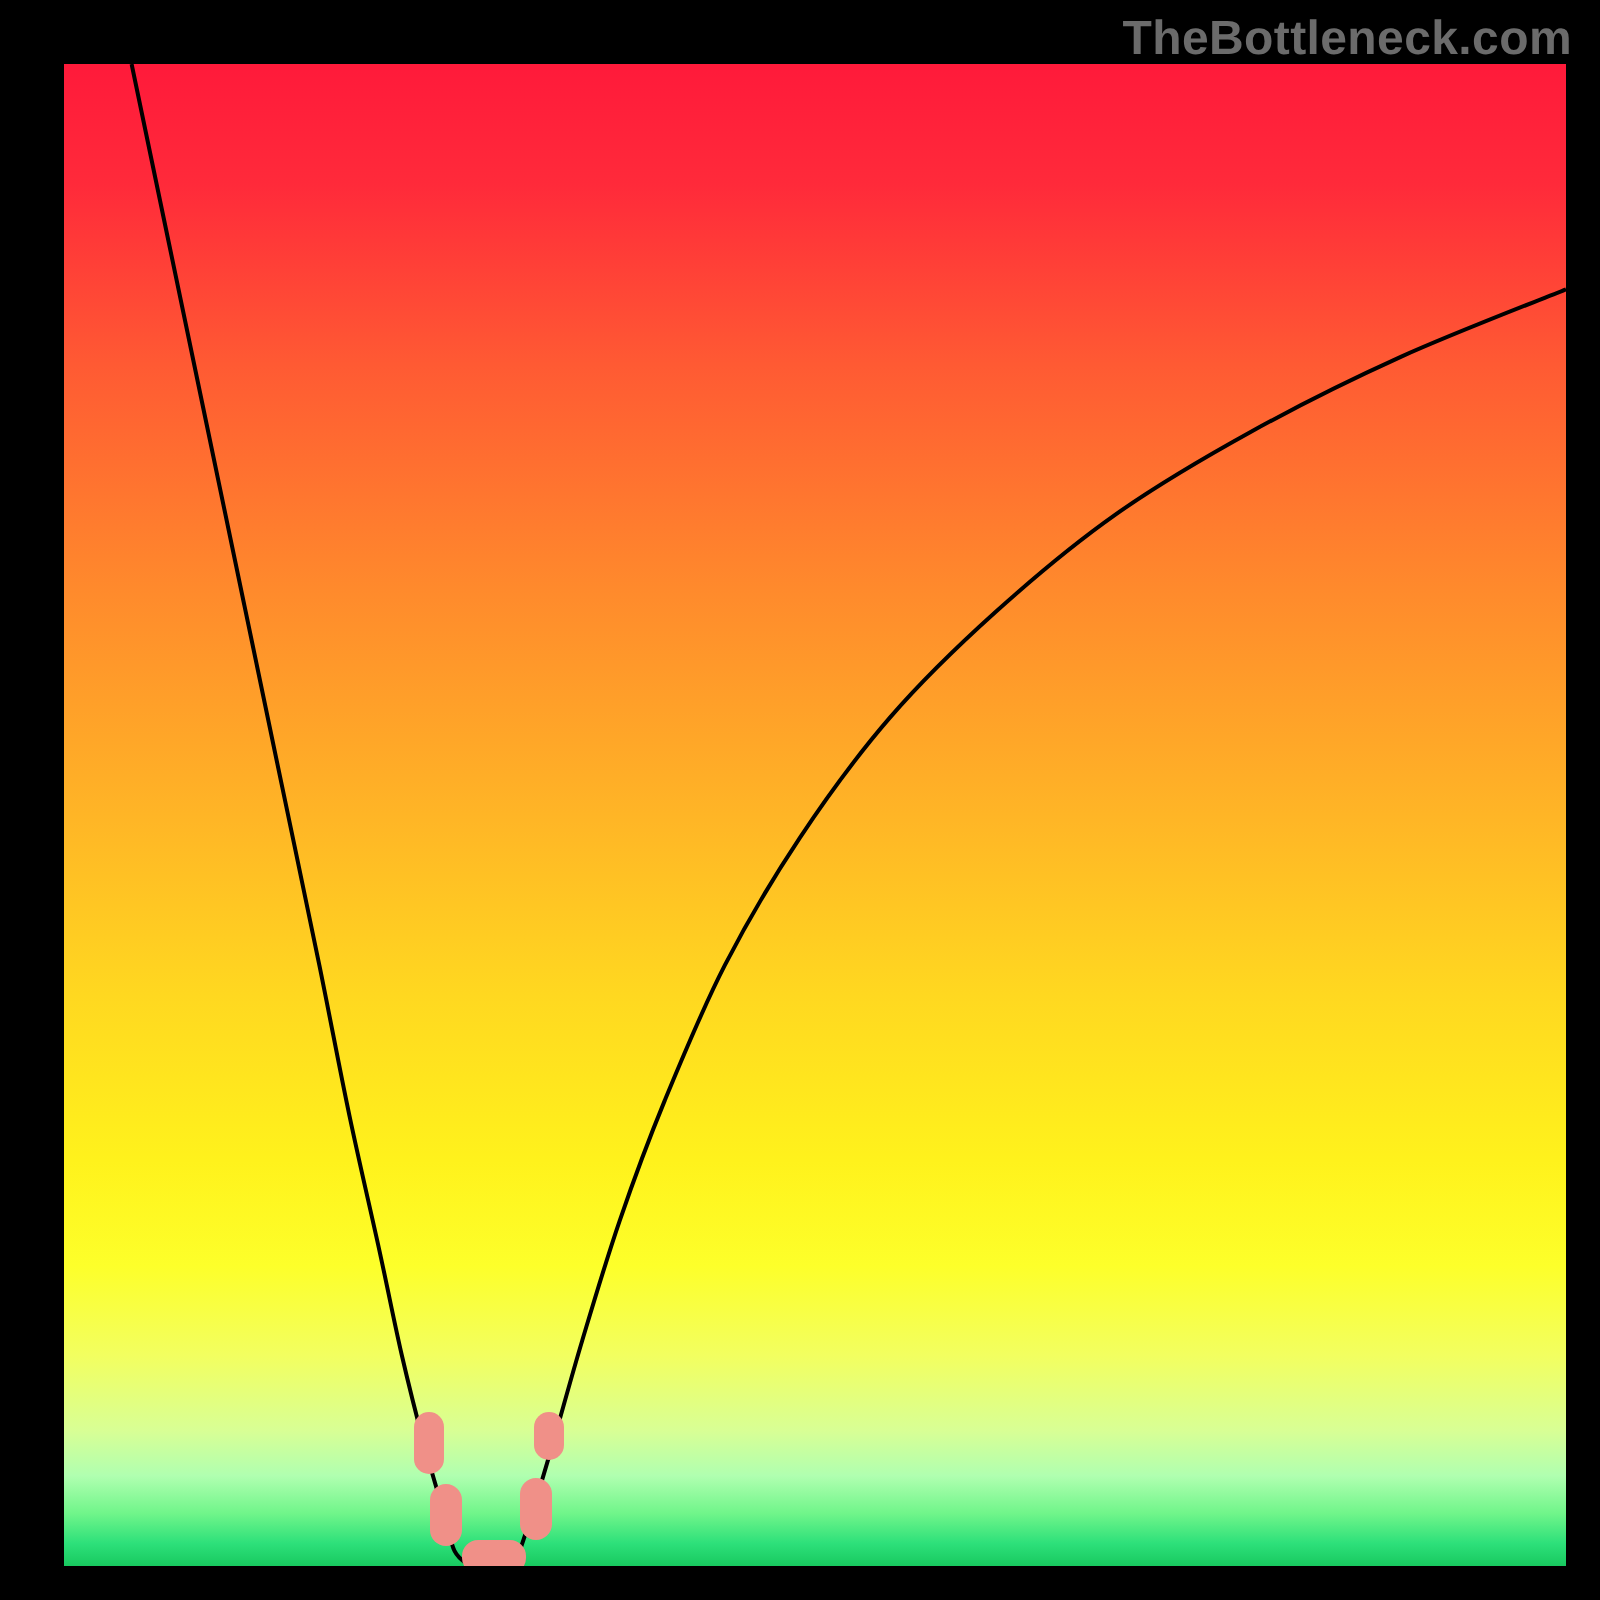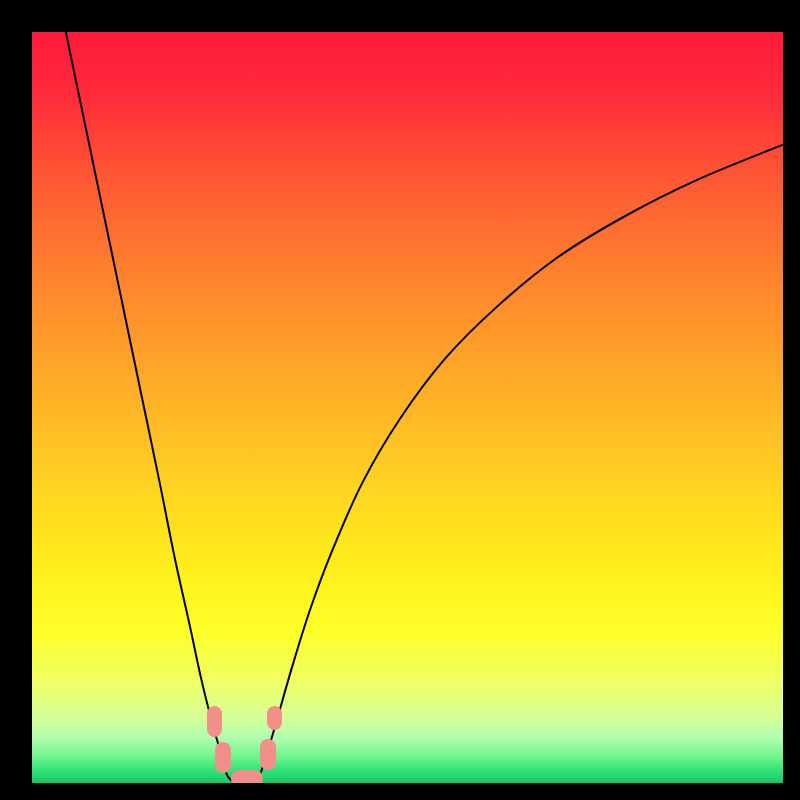--- a/index.html
+++ b/index.html
@@ -78,13 +78,14 @@
       <path id="left-curve" fill="none" d="M 33.80 0.00 C 36.92 15.02, 46.31 60.08, 52.57 90.12 C 58.83 120.16, 65.09 150.20, 71.34 180.24 C 77.60 210.28, 83.86 240.32, 90.12 270.36 C 96.38 300.40, 102.64 330.44, 108.89 360.48 C 115.15 390.52, 122.04 423.06, 127.67 450.60 C 133.30 478.14, 137.68 501.92, 142.69 525.70 C 147.70 549.48, 153.33 573.26, 157.71 593.29 C 162.09 613.32, 165.22 629.59, 168.97 645.86 C 172.73 662.13, 176.74 677.78, 180.24 690.92 C 183.74 704.06, 187.50 715.95, 190.00 724.72 C 192.51 733.48, 193.13 739.11, 195.26 743.49 C 197.39 747.87, 201.52 749.75, 202.77 751.00" stroke="#000000" stroke-width="2"></path>
       <path id="right-curve" fill="none" d="M 225.30 751.00 C 226.55 747.25, 229.68 738.48, 232.81 728.47 C 235.94 718.46, 239.69 705.94, 244.08 690.92 C 248.46 675.90, 253.46 657.13, 259.09 638.35 C 264.73 619.58, 270.99 598.30, 277.87 578.27 C 284.75 558.24, 291.64 539.47, 300.40 518.19 C 309.16 496.91, 319.18 472.50, 330.44 450.60 C 341.70 428.70, 354.22 407.42, 367.99 386.76 C 381.76 366.11, 396.78 345.46, 413.05 326.69 C 429.32 307.91, 446.85 291.01, 465.62 274.12 C 484.39 257.22, 504.42 240.32, 525.70 225.30 C 546.98 210.28, 569.51 197.14, 593.29 184.00 C 617.07 170.85, 642.11 158.34, 668.39 146.44 C 694.67 134.55, 737.23 118.28, 751.00 112.65" stroke="#000000" stroke-width="2"></path>
       <path id="flat-seg" fill="none" d="M 202.77 751.00 L 225.30 751.00" stroke="#000000" stroke-width="2"></path>
     </svg>
   <div class="marker" style="left: 174.6px; top: 674px; width: 15.8px; height: 30.8px; background: rgb(240, 144, 136);"></div>
       <div class="marker" style="left: 182.9px; top: 710.1px; width: 15.8px; height: 30.8px; background: rgb(240, 144, 136);"></div>
       <div class="marker" style="left: 198.6px; top: 738.2px; width: 32.3px; height: 16.5px; background: rgb(240, 144, 136);"></div>
       <div class="marker" style="left: 227.9px; top: 707.1px; width: 15.8px; height: 30.8px; background: rgb(240, 144, 136);"></div>
       <div class="marker" style="left: 234.7px; top: 674.4px; width: 15.8px; height: 24px; background: rgb(240, 144, 136);"></div>
     </div>
+  <div class="watermark">TheBottleneck.com</div>
 </div>
 
 </body></html>

